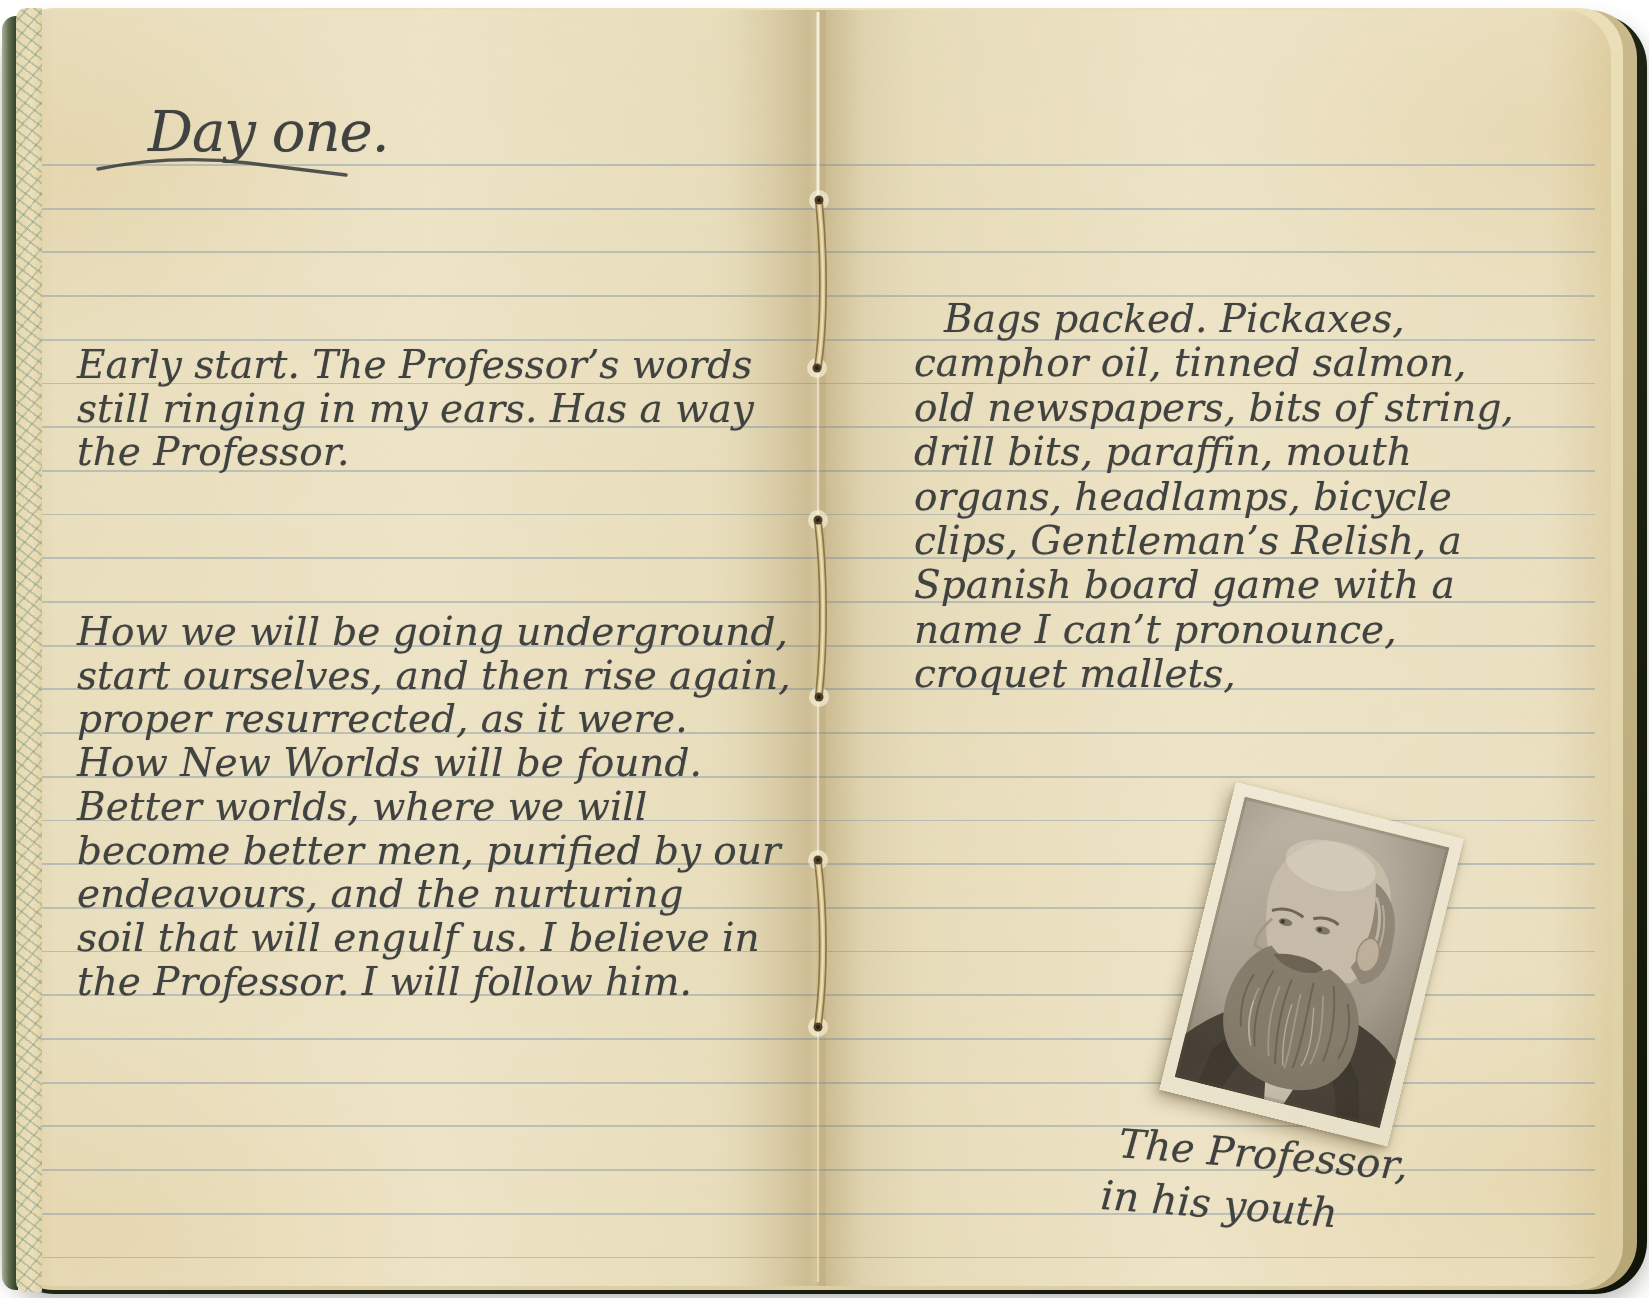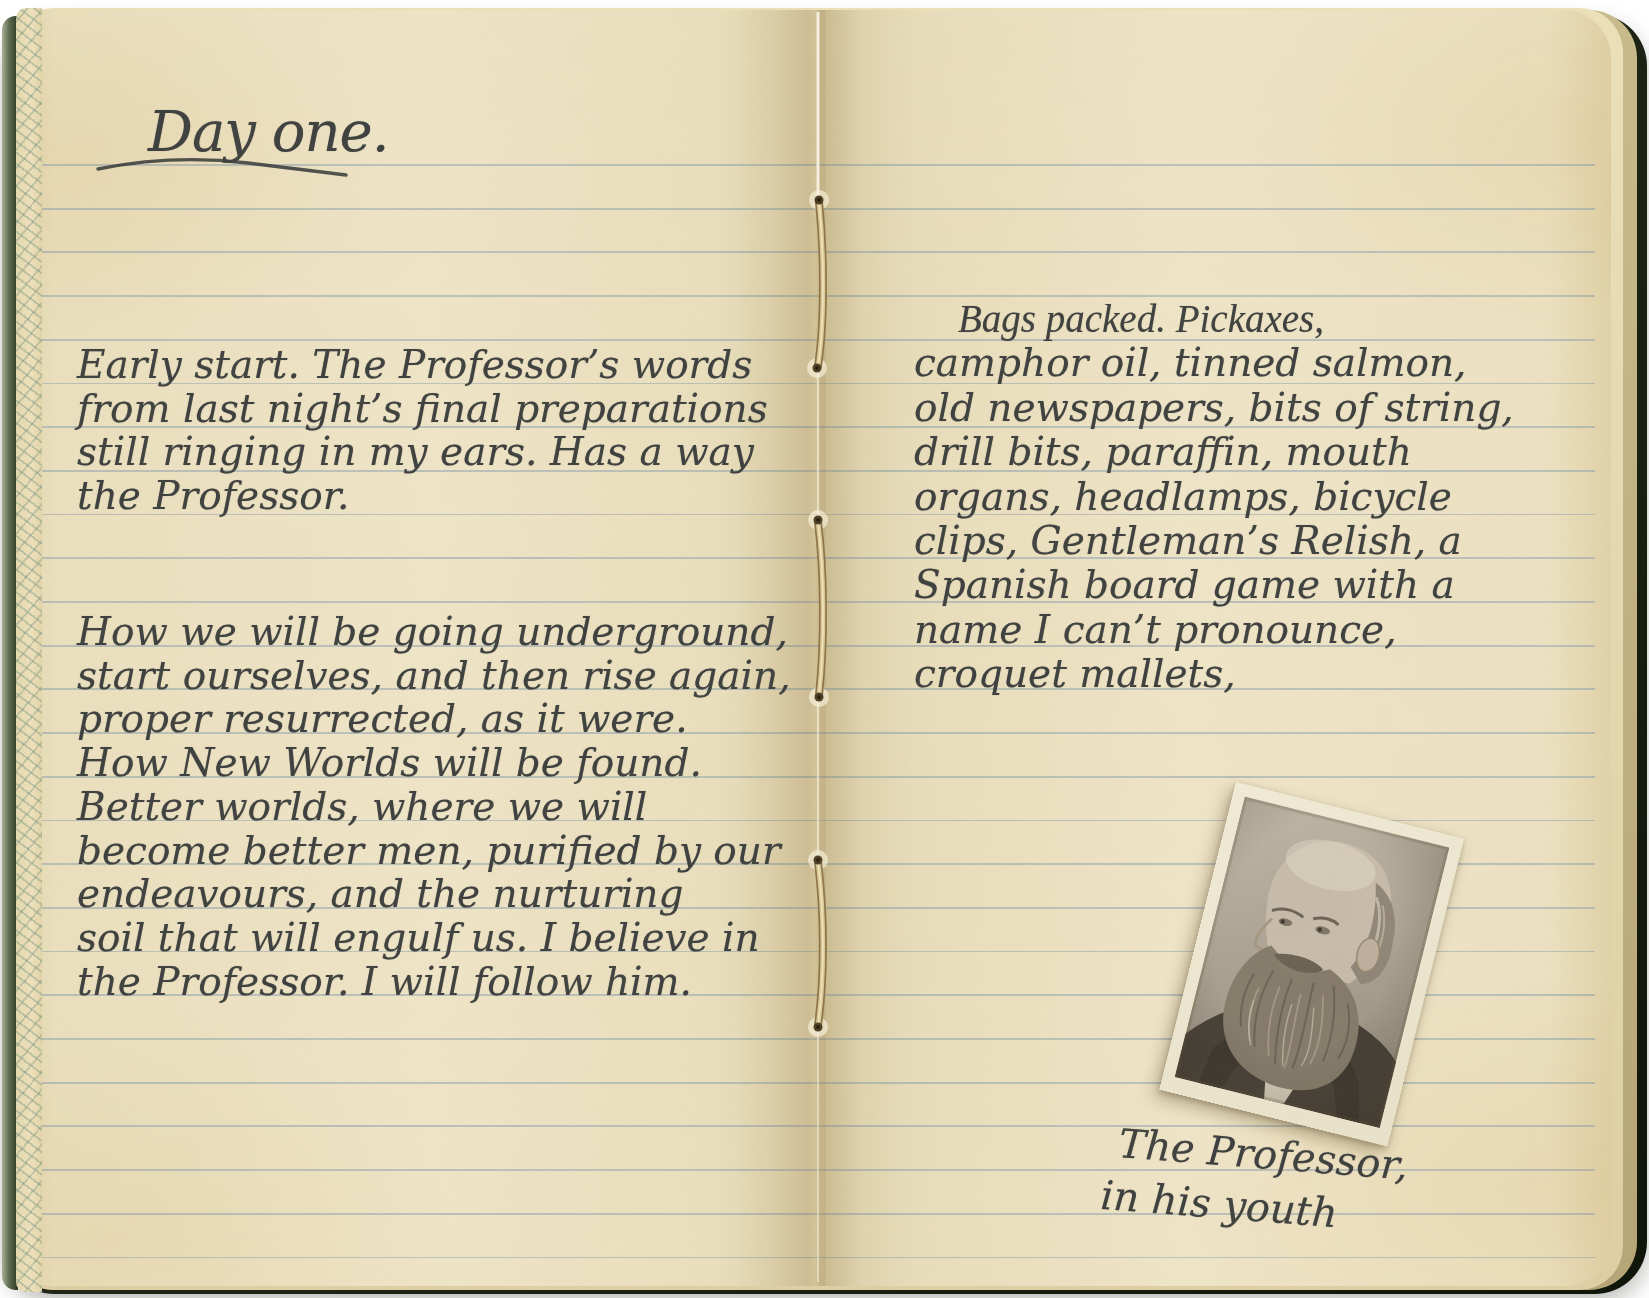--- a/index.html
+++ b/index.html
@@ -48,21 +48,21 @@
            linear-gradient(to right,#e4d8ae,#ecdfba 60%,#e2d4a8);}
   
   .hand{position:absolute;font-style:italic;color:#3a3d3d;white-space:nowrap;
         text-shadow:0 0 1px rgba(55,58,58,.45);}
   .heading{left:88px;top:89px;font-size:56px;letter-spacing:-1px;margin-left:46px;}
   .para{font-size:39px;line-height:43.7px;}
   .p-left-1{left:63px;top:333px;}
   .p-left-1 .l0{}
   .p-left-2{left:63px;top:600px;}
   .p-right-1{left:900px;top:287px;line-height:44.4px;}
-  .p-right-1 .l0{margin-left:44px;font-family:Liberation Serif, serif;}
+  .p-right-1 .l0{margin-left:30px;}
   .caption{left:1093px;top:1106px;font-size:40px;line-height:53px;
            transform:rotate(4.5deg);transform-origin:0 0;}
   .caption .l0{margin-left:14px;}
   
   .photo-frame{position:absolute;left:1222px;top:772px;width:235px;height:317px;box-sizing:border-box;
          padding:12px 12px 16px 12px;background:linear-gradient(145deg,#f1ebd8,#e9e2cb);
          transform:rotate(14deg);transform-origin:0 0;
          box-shadow:-4px 8px 16px rgba(70,52,22,.35), 0 2px 5px rgba(70,52,22,.28);}
   .photo-frame svg{display:block;width:211px;height:289px;}
   .overlay-svg{position:absolute;left:0;top:0;pointer-events:none;}
@@ -86,21 +86,20 @@
     <div class="gutter-shade"></div>
 
     <div class="hand heading">Day one.</div>
     <svg class="overlay-svg" style="left:74px;top:138px;" width="280" height="54" viewBox="0 0 280 54">
       <path d="M10,21 C 60,11 110,9 160,15 C 200,20 235,24 258,27" fill="none" stroke="#3a3d3d" stroke-width="3.4" stroke-linecap="round" opacity="0.9"></path>
       <path d="M8,33 C 60,22 130,20 190,27 C 220,30 245,33 256,36" fill="none" stroke="#34373­7" stroke-width="4.4" stroke-linecap="round" opacity="0.95"></path>
     </svg>
 
     <div class="hand para p-left-1">
       <div class="l0">Early start. The Professor’s words</div>
-      <div>from last night’s final preparations</div>
       <div>still ringing in my ears. Has a way</div>
       <div>the Professor.</div>
     </div>
     <div class="hand para p-left-2">
       <div>How we will be going underground,</div>
       <div>start ourselves, and then rise again,</div>
       <div>proper resurrected, as it were.</div>
       <div>How New Worlds will be found.</div>
       <div>Better worlds, where we will</div>
       <div>become better men, purified by our</div>

